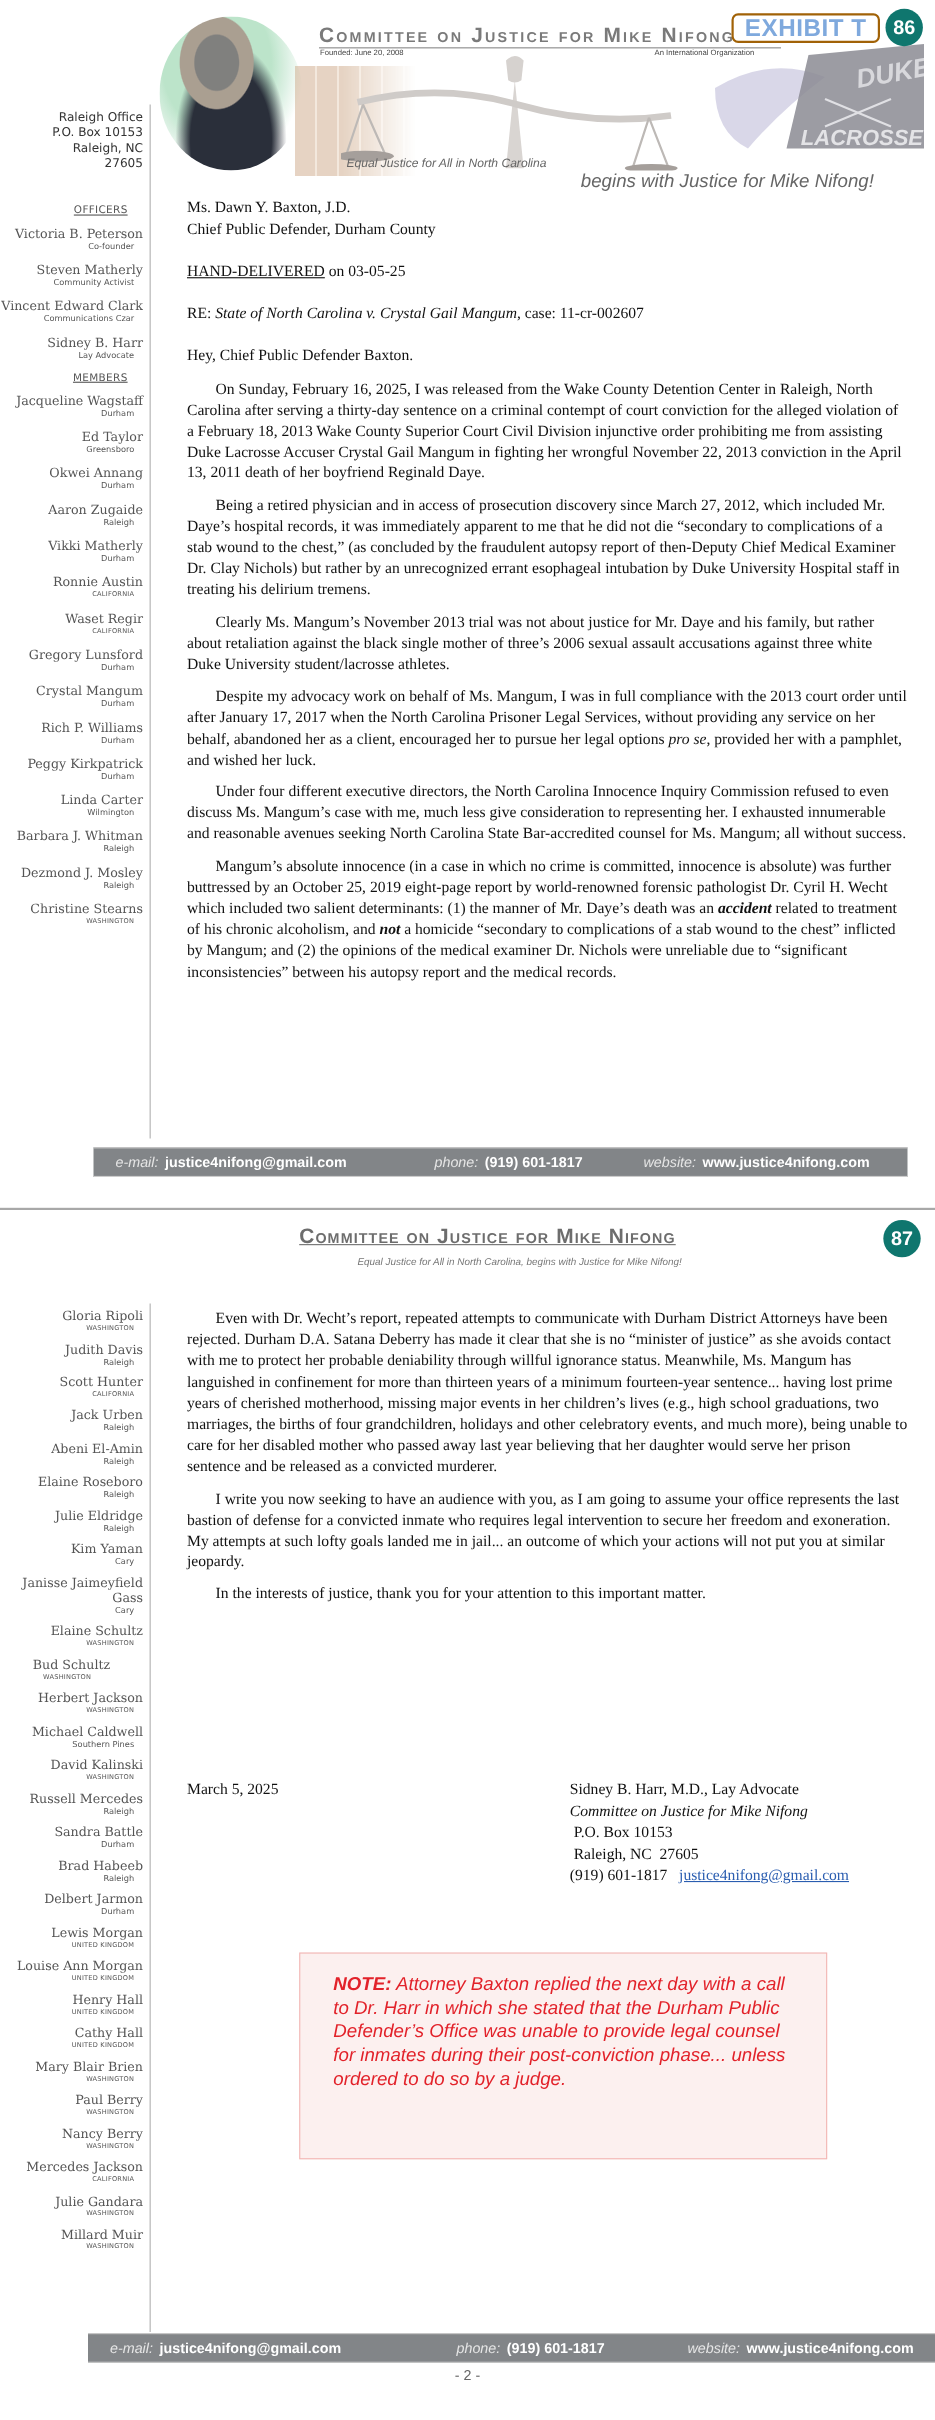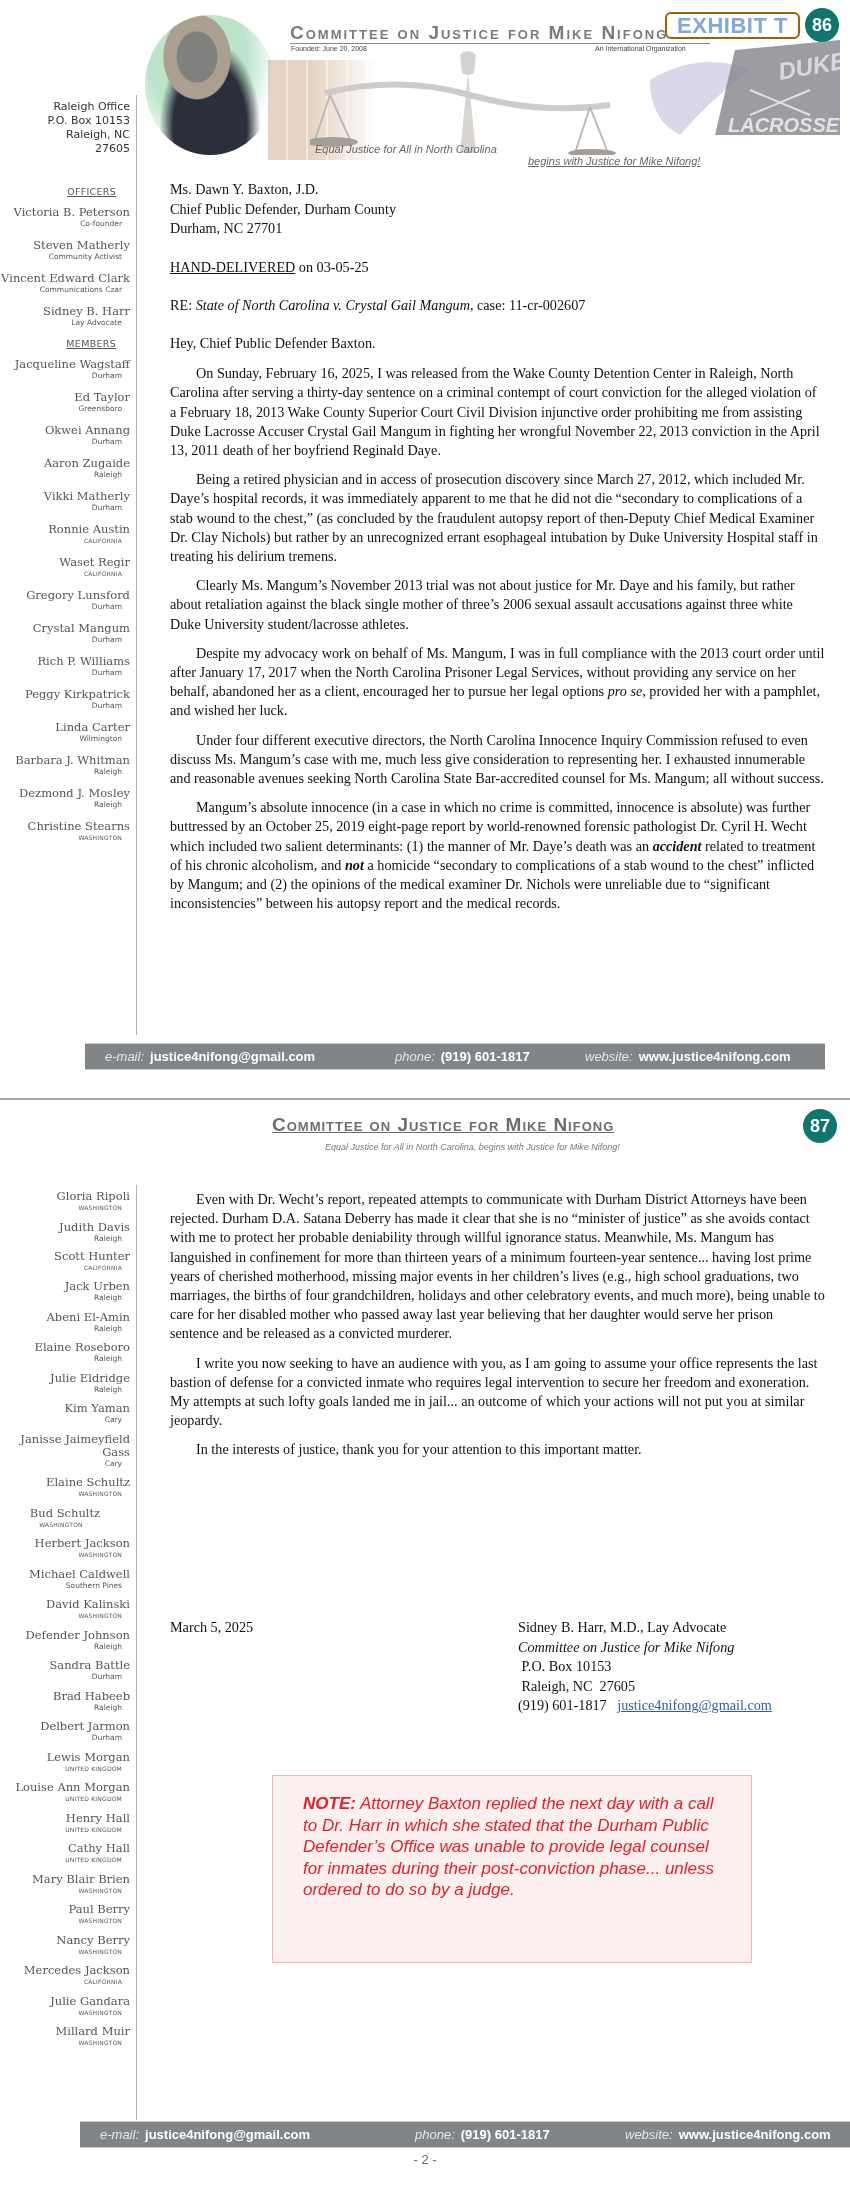--- a/index.html
+++ b/index.html
@@ -21,21 +21,21 @@
   .books { position: absolute; left: 268px; top: 60px; width: 110px; height: 100px;
     background: repeating-linear-gradient(90deg, #c8a07c 0 18px, #e6cdb4 18px 20px); opacity: 0.45;
     -webkit-mask-image: linear-gradient(90deg, #000 40%, transparent); mask-image: linear-gradient(90deg, #000 40%, transparent); }
   .scales { position: absolute; left: 310px; top: 45px; width: 330px; height: 110px; }
   .duke-art { position: absolute; left: 640px; top: 40px; width: 200px; height: 100px; }
   .org-title { position: absolute; left: 290px; top: 22px; font-family: "Liberation Sans", sans-serif; font-weight: bold; font-size: 19px; letter-spacing: 2px; color: #7a7a7a; font-variant: small-caps; white-space: nowrap; }
   .org-rule { position: absolute; left: 290px; top: 43px; width: 420px; height: 1px; background: #888; }
   .founded { position: absolute; left: 291px; top: 45px; font-family: "Liberation Sans", sans-serif; font-size: 7px; color: #444; }
   .intl { position: absolute; left: 595px; top: 45px; font-family: "Liberation Sans", sans-serif; font-size: 7px; color: #444; }
   .tagline-a { position: absolute; left: 315px; top: 143px; font-family: "Liberation Sans", sans-serif; font-style: italic; font-size: 11px; color: #666; }
-  .tagline-b { position: absolute; left: 528px; top: 155px; font-family: "Liberation Sans", sans-serif; font-style: italic; font-size: 11px; color: #666; text-decoration: underline; }
+  .tagline-b { position: absolute; left: 528px; top: 155px; font-family: "Liberation Sans", sans-serif; font-style: italic; font-size: 17px; color: #666; }
   .exhibit { position: absolute; left: 665px; top: 12px; width: 135px; height: 27px; border: 2px solid #a16207; border-radius: 6px; background: rgba(255,255,255,0.75);
     font-family: "Liberation Sans", sans-serif; font-weight: bold; font-size: 22px; color: #7fa9dd; text-align: center; line-height: 23px; letter-spacing: 0.5px; }
   .page-badge { position: absolute; width: 34px; height: 34px; border-radius: 50%; background: #0f766e; color: #fff; font-family: "Liberation Sans", sans-serif; font-weight: bold; font-size: 18px; text-align: center; line-height: 34px; }
 
   
   .sidebar { position: absolute; left: 0; width: 130px; text-align: right; }
   .vrule { position: absolute; left: 136px; width: 1px; background: #b0b0b0; }
   .sec-head { font-family: "DejaVu Sans", sans-serif; font-size: 9.5px; color: #555; text-decoration: underline; margin: 0 0 9px 0; padding-right: 14px; letter-spacing: 0.3px; }
   .member { margin-bottom: 10px; }
   .m-name { font-family: "DejaVu Serif", serif; font-size: 11.5px; line-height: 13px; color: #555; }
@@ -195,21 +195,20 @@
           <div class="m-name">Christine Stearns</div>
           <div class="m-role caps">WASHINGTON</div>
         </div>
       </div>
   </div>
 
   <div class="letter" style="top:180px;">
     <div class="addr">
       <div>Ms. Dawn Y. Baxton, J.D.</div>
       <div>Chief Public Defender, Durham County</div>
-      <div>Durham, NC  27701</div>
     </div>
     <div style="margin-top:19px;">
       <span class="u">HAND-DELIVERED</span><span> on 03-05-25</span>
     </div>
     <div style="margin-top:19px;">
       <span>RE:  </span><i>State of North Carolina v. Crystal Gail Mangum</i><span>, case: 11-cr-002607</span>
     </div>
     <div style="margin-top:19px; margin-bottom:11px;">Hey, Chief Public Defender Baxton.</div>
     <p class="para">On Sunday, February 16, 2025, I was released from the Wake County Detention Center in Raleigh, North Carolina after serving a thirty-day sentence on a criminal contempt of court conviction for the alleged violation of a February 18, 2013 Wake County Superior Court Civil Division injunctive order prohibiting me from assisting Duke Lacrosse Accuser Crystal Gail Mangum in fighting her wrongful November 22, 2013 conviction in the April 13, 2011 death of her boyfriend Reginald Daye.</p>
     <p class="para">Being a retired physician and in access of prosecution discovery since March 27, 2012, which included Mr. Daye’s hospital records, it was immediately apparent to me that he did not die “secondary to complications of a stab wound to the chest,” (as concluded by the fraudulent autopsy report of then-Deputy Chief Medical Examiner Dr. Clay Nichols) but rather by an unrecognized errant esophageal intubation by Duke University Hospital staff in treating his delirium tremens.</p>
@@ -296,21 +295,21 @@
         </div>
         <div class="member" style="margin-bottom: 7.5px;">
           <div class="m-name">Michael Caldwell</div>
           <div class="m-role">Southern Pines</div>
         </div>
         <div class="member" style="margin-bottom: 7.5px;">
           <div class="m-name">David Kalinski</div>
           <div class="m-role caps">WASHINGTON</div>
         </div>
         <div class="member" style="margin-bottom: 7.5px;">
-          <div class="m-name">Defender Johnson</div>
+          <div class="m-name">Russell Mercedes</div>
           <div class="m-role">Raleigh</div>
         </div>
         <div class="member" style="margin-bottom: 7.5px;">
           <div class="m-name">Sandra Battle</div>
           <div class="m-role">Durham</div>
         </div>
         <div class="member" style="margin-bottom: 7.5px;">
           <div class="m-name">Brad Habeeb</div>
           <div class="m-role">Raleigh</div>
         </div>

